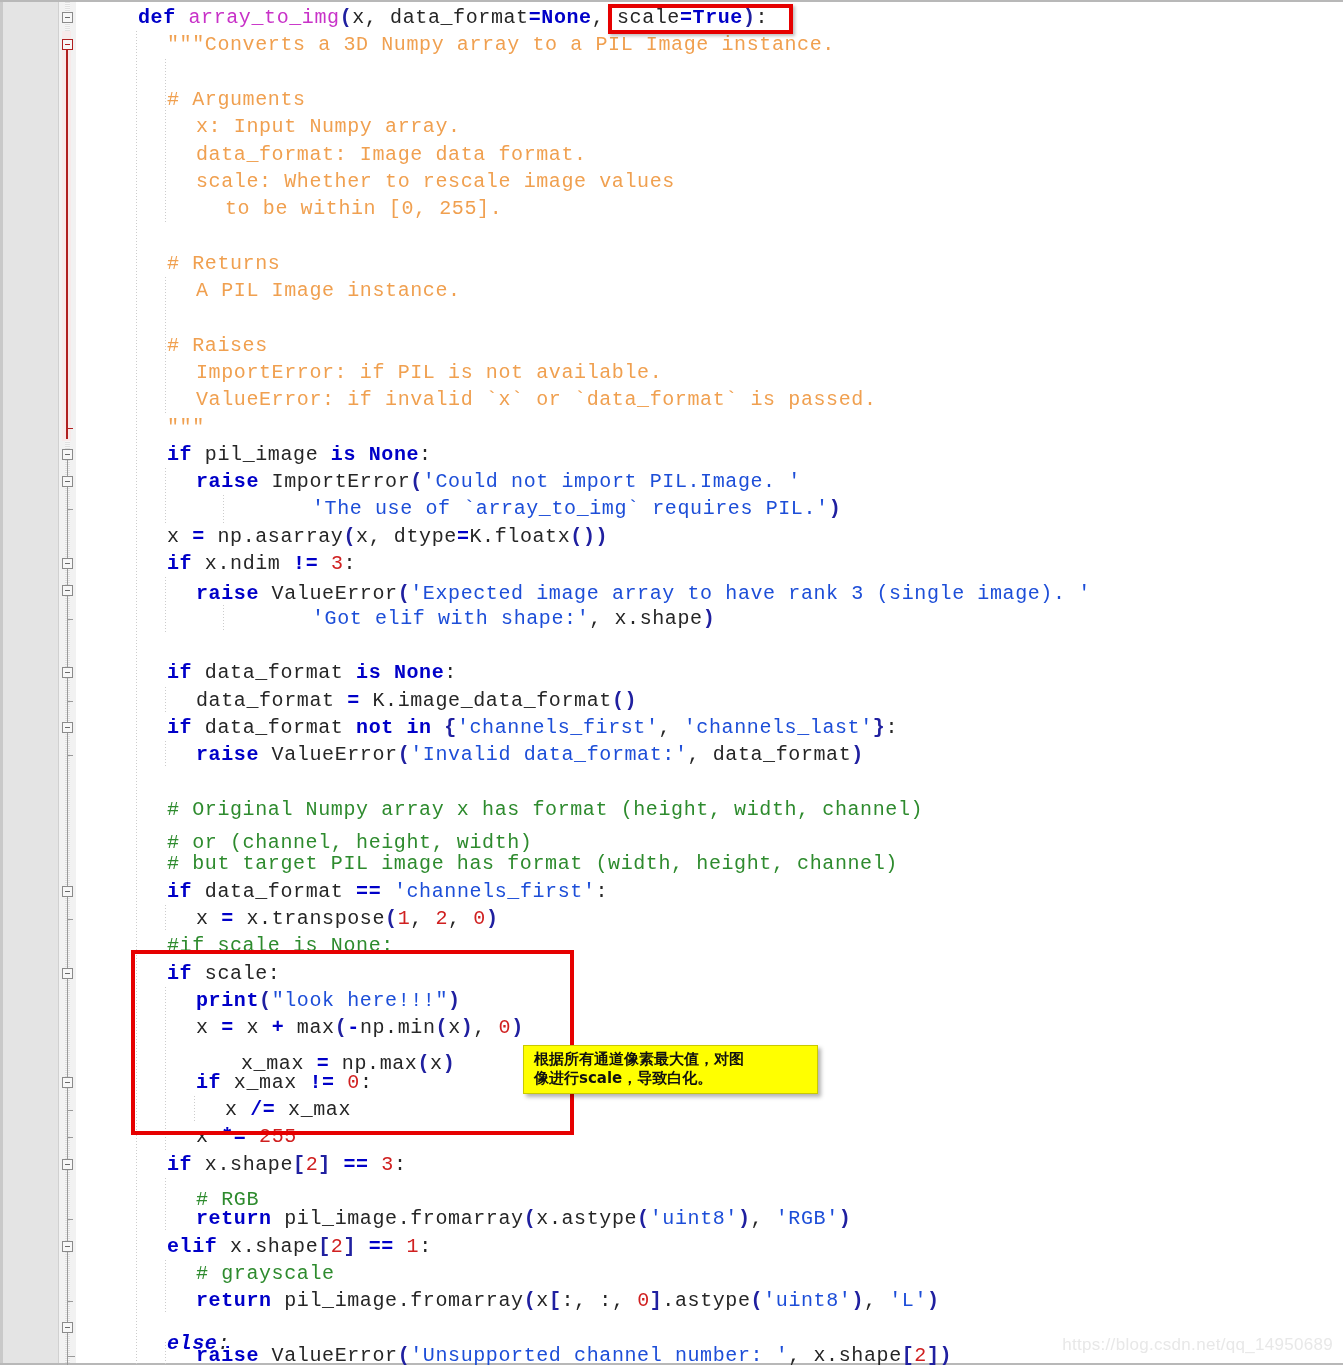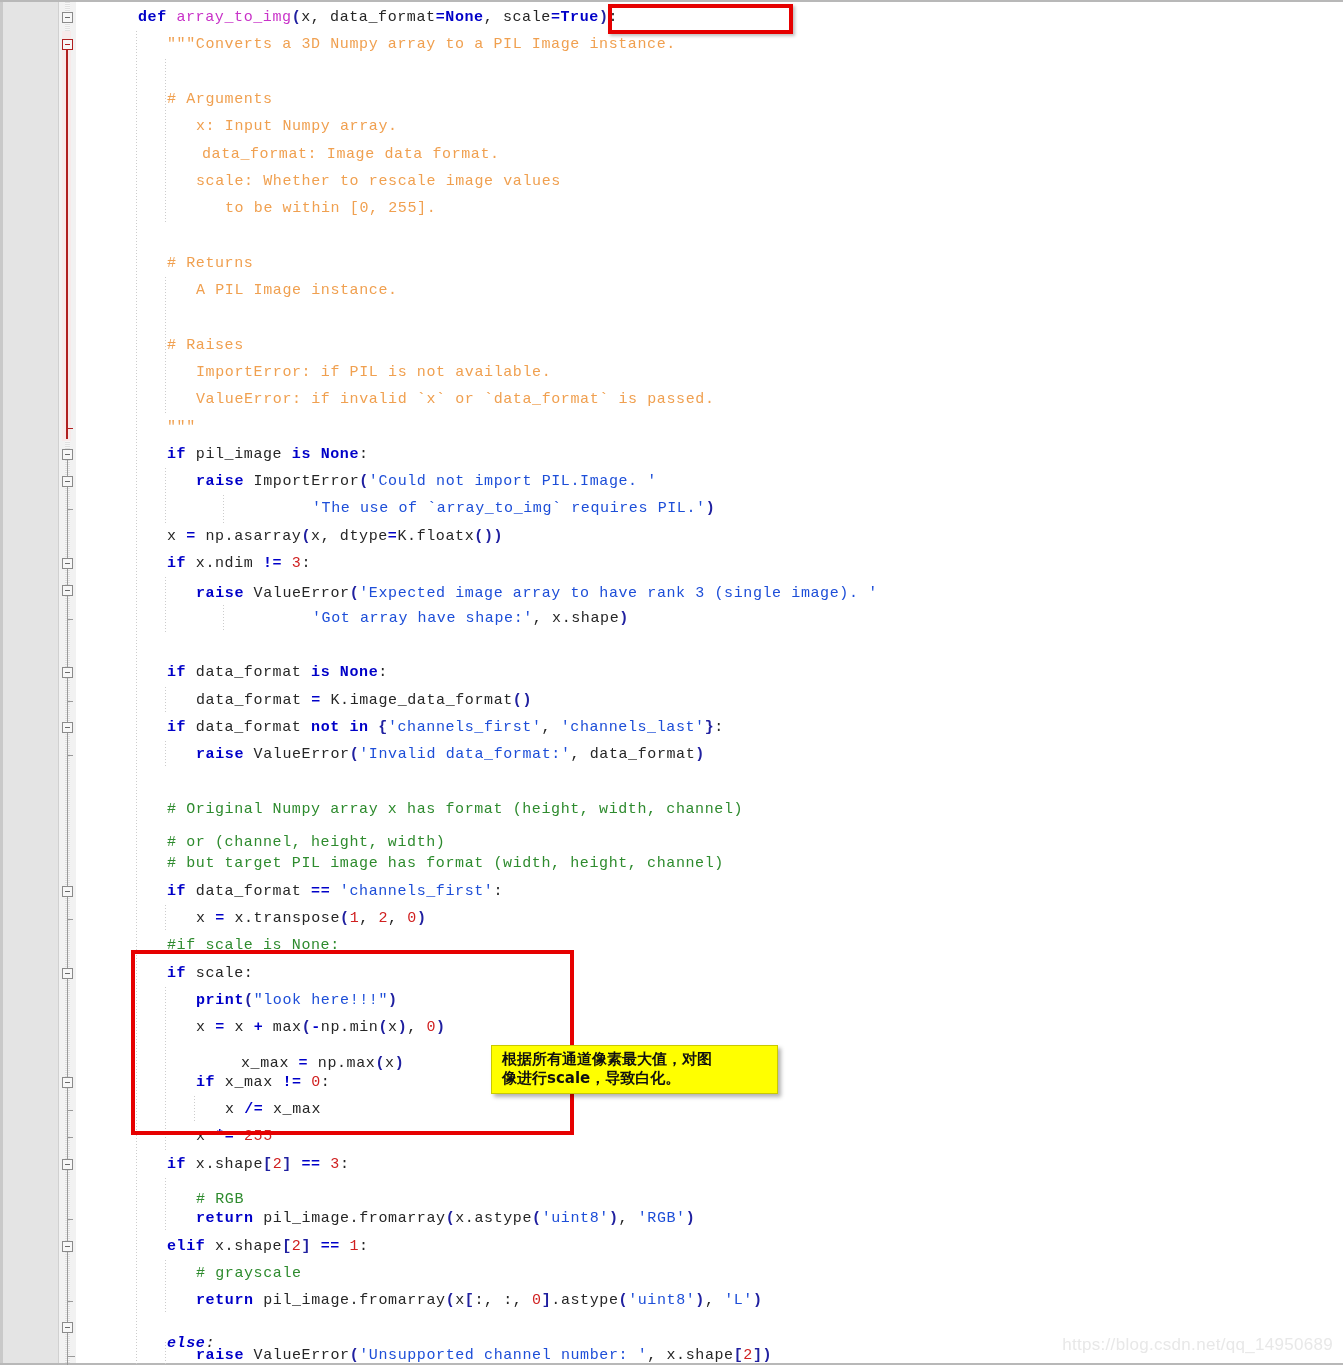--- a/index.html
+++ b/index.html
@@ -128,21 +128,21 @@
     color: #999999;
     font-size: 21px;
     line-height: 27.3px;
     font-family: "Liberation Serif", "DejaVu Serif", serif;
     letter-spacing: 1px;
   }
   .codeline {
     position: absolute;
     left: 0;
     white-space: pre;
-    font-size: 15px;
+    font-size: 20px;
     line-height: 27.3px;
     font-family: "Liberation Mono", "DejaVu Sans Mono", monospace;
     color: #262626;
     letter-spacing: 0.6px;
   }
   .hl-row {
     position: absolute;
     left: 0; right: 0;
     height: 27.3px;
     background: #e2e2f5;
@@ -176,27 +176,28 @@
     pointer-events: none;
   }
   .redbox.shadow { box-shadow: 2px 2px 3px rgba(0,0,0,0.25); }
 
   .tooltip {
     position: absolute;
     background: #ffff00;
     border: 1px solid #c9c900;
     box-shadow: 3px 3px 4px rgba(0,0,0,0.30);
     z-index: 30;
-    padding: 4px 12px 5px 10px;
+    padding: 4px 20px 5px 10px;
     font-family: "DejaVu Sans", "Liberation Sans", sans-serif;
     font-size: 15px;
     line-height: 19px;
     font-weight: bold;
     color: #101010;
     white-space: pre-line;
+    margin-left: 32px;
   }
 
   .watermark {
     position: absolute;
     right: 10px;
     bottom: 8px;
     font-family: "Liberation Sans", "DejaVu Sans", sans-serif;
     font-size: 17px;
     color: #e8e8e8;
     z-index: 25;
@@ -313,38 +314,38 @@
         <div class="indent-guide" style="left: 117px; top: 1094px; height: 27.3px;"></div>
         <div class="indent-guide" style="left: 146px; top: 493.4px; height: 27.3px;"></div>
         <div class="indent-guide" style="left: 146px; top: 602.6px; height: 27.3px;"></div>
       </div>
     <div id="code-lines">
         <div class="codeline" style="top: 2px; left: 61px;"><span class="kw">def</span><span class="pl"> </span><span class="fn">array_to_img</span><span class="paren">(</span><span class="pl">x, data_format</span><span class="kw">=</span><span class="kw">None</span><span class="pl">, scale</span><span class="kw">=</span><span class="kw">True</span><span class="paren">)</span><span class="pl">:</span></div>
         <div class="codeline" style="top: 29.3px; left: 90px;"><span class="doc">"""Converts a 3D Numpy array to a PIL Image instance.</span></div>
         <div class="codeline" style="top: 56.6px; left: 90px;"></div>
         <div class="codeline" style="top: 83.9px; left: 90px;"><span class="doc"># Arguments</span></div>
         <div class="codeline" style="top: 111.2px; left: 119px;"><span class="doc">x: Input Numpy array.</span></div>
-        <div class="codeline" style="top: 138.5px; left: 125px;"><span class="doc">data_format: Image data format.</span></div>
+        <div class="codeline" style="top: 138.5px; left: 119px;"><span class="doc">data_format: Image data format.</span></div>
         <div class="codeline" style="top: 165.8px; left: 119px;"><span class="doc">scale: Whether to rescale image values</span></div>
         <div class="codeline" style="top: 193.1px; left: 148px;"><span class="doc">to be within [0, 255].</span></div>
         <div class="codeline" style="top: 220.4px; left: 90px;"></div>
         <div class="codeline" style="top: 247.7px; left: 90px;"><span class="doc"># Returns</span></div>
         <div class="codeline" style="top: 275px; left: 119px;"><span class="doc">A PIL Image instance.</span></div>
         <div class="codeline" style="top: 302.3px; left: 90px;"></div>
         <div class="codeline" style="top: 329.6px; left: 90px;"><span class="doc"># Raises</span></div>
         <div class="codeline" style="top: 356.9px; left: 119px;"><span class="doc">ImportError: if PIL is not available.</span></div>
         <div class="codeline" style="top: 384.2px; left: 119px;"><span class="doc">ValueError: if invalid `x` or `data_format` is passed.</span></div>
         <div class="codeline" style="top: 411.5px; left: 90px;"><span class="doc">"""</span></div>
         <div class="codeline" style="top: 438.8px; left: 90px;"><span class="kw">if</span><span class="pl"> pil_image </span><span class="kw">is</span><span class="pl"> </span><span class="kw">None</span><span class="pl">:</span></div>
         <div class="codeline" style="top: 466.1px; left: 119px;"><span class="kw">raise</span><span class="pl"> ImportError</span><span class="paren">(</span><span class="str">'Could not import PIL.Image. '</span></div>
         <div class="codeline" style="top: 493.4px; left: 235px;"><span class="str">'The use of `array_to_img` requires PIL.'</span><span class="paren">)</span></div>
         <div class="codeline" style="top: 520.7px; left: 90px;"><span class="pl">x </span><span class="kw">=</span><span class="pl"> np.asarray</span><span class="paren">(</span><span class="pl">x, dtype</span><span class="kw">=</span><span class="pl">K.floatx</span><span class="paren">())</span></div>
         <div class="codeline" style="top: 548px; left: 90px;"><span class="kw">if</span><span class="pl"> x.ndim </span><span class="kw">!=</span><span class="pl"> </span><span class="num">3</span><span class="pl">:</span></div>
         <div class="codeline" style="top: 578px; left: 119px; text-align: center;"><span class="kw">raise</span><span class="pl"> ValueError</span><span class="paren">(</span><span class="str">'Expected image array to have rank 3 (single image). '</span></div>
-        <div class="codeline" style="top: 602.6px; left: 235px;"><span class="str">'Got array have shape:'</span><span class="pl">, x.shape</span><span class="paren">)</span></div>
+        <div class="codeline" style="top: 602.6px; left: 235px;"><span class="str">'Got elif with shape:'</span><span class="pl">, x.shape</span><span class="paren">)</span></div>
         <div class="codeline" style="top: 629.9px; left: 90px;"></div>
         <div class="codeline" style="top: 657.2px; left: 90px;"><span class="kw">if</span><span class="pl"> data_format </span><span class="kw">is</span><span class="pl"> </span><span class="kw">None</span><span class="pl">:</span></div>
         <div class="codeline" style="top: 684.5px; left: 119px;"><span class="pl">data_format </span><span class="kw">=</span><span class="pl"> K.image_data_format</span><span class="paren">()</span></div>
         <div class="codeline" style="top: 711.8px; left: 90px;"><span class="kw">if</span><span class="pl"> data_format </span><span class="kw">not</span><span class="pl"> </span><span class="kw">in</span><span class="pl"> </span><span class="paren">{</span><span class="str">'channels_first'</span><span class="pl">, </span><span class="str">'channels_last'</span><span class="paren">}</span><span class="pl">:</span></div>
         <div class="codeline" style="top: 739.1px; left: 119px;"><span class="kw">raise</span><span class="pl"> ValueError</span><span class="paren">(</span><span class="str">'Invalid data_format:'</span><span class="pl">, data_format</span><span class="paren">)</span></div>
         <div class="codeline" style="top: 766.4px; left: 90px;"></div>
         <div class="codeline" style="top: 793.7px; left: 90px;"><span class="cmt"># Original Numpy array x has format (height, width, channel)</span></div>
         <div class="codeline" style="top: 827px; left: 90px;"><span class="cmt"># or (channel, height, width)</span></div>
         <div class="codeline" style="top: 848.3px; left: 90px;"><span class="cmt"># but target PIL image has format (width, height, channel)</span></div>
         <div class="codeline" style="top: 875.6px; left: 90px;"><span class="kw">if</span><span class="pl"> data_format </span><span class="kw">==</span><span class="pl"> </span><span class="str">'channels_first'</span><span class="pl">:</span></div>

